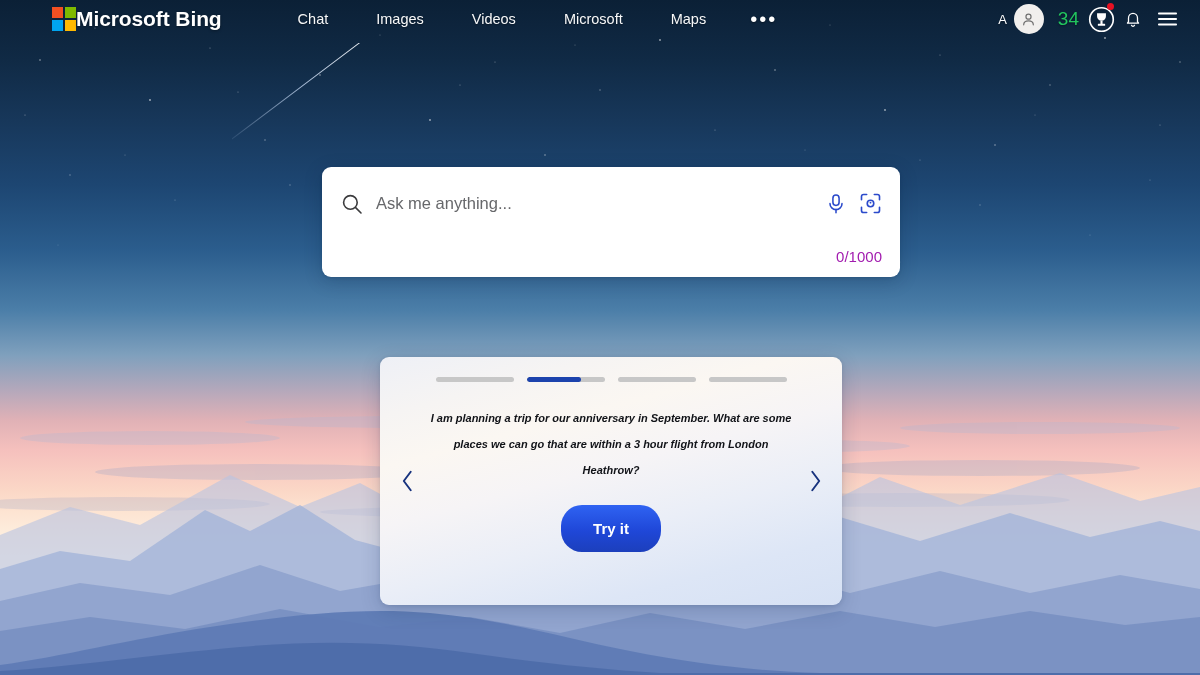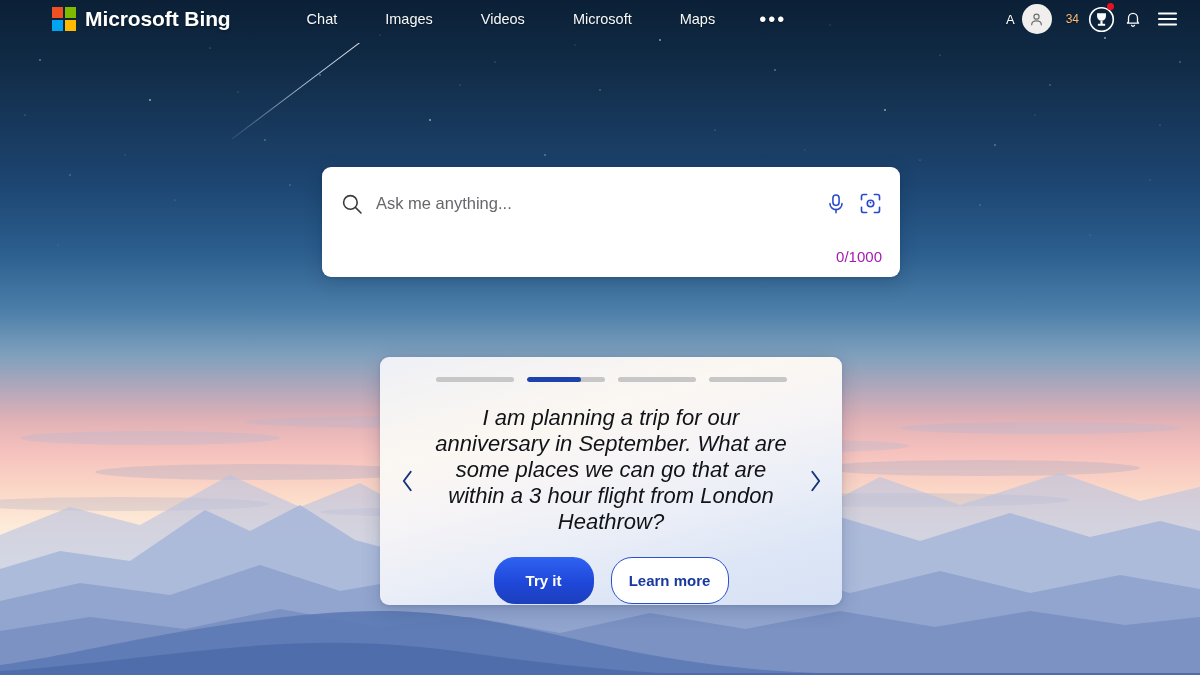--- a/index.html
+++ b/index.html
@@ -78,21 +78,20 @@
     height: 38px;
     display: flex;
     align-items: center;
     z-index: 30;
     padding: 0 16px 0 52px;
   }
 
   .brand {
     display: flex;
     align-items: center;
-    gap: 9px;
     text-decoration: none;
   }
   .ms-logo {
     display: grid;
     grid-template-columns: 11px 11px;
     grid-template-rows: 11px 11px;
     gap: 2px;
     width: 24px; height: 24px;
   }
   .ms-logo span { display: block; width: 11px; height: 11px; }
@@ -144,22 +143,22 @@
   }
   .avatar {
     width: 30px; height: 30px;
     border-radius: 50%;
     background: #f1efed;
     display: flex; align-items: center; justify-content: center;
     cursor: pointer;
     flex: 0 0 auto;
   }
   .rewards-count {
-    color: #fdba74;
-    font-size: 12px;
+    color: #22c55e;
+    font-size: 19px;
     margin: 0 7px 0 14px;
     text-shadow: 0 1px 2px rgba(0,0,0,.4);
     cursor: pointer;
   }
   .rewards-icon {
     position: relative;
     width: 30px; height: 30px;
     display: flex; align-items: center; justify-content: center;
     cursor: pointer;
   }
@@ -248,24 +247,24 @@
     display: block;
     height: 100%;
     background: #1c43ad;
     border-radius: 3px;
   }
 
   .card-text {
     margin: 23px 50px 0 50px;
     text-align: center;
     font-style: italic;
-    font-size: 22px;
+    font-size: 11px;
     line-height: 26px;
     color: #111318;
-    font-weight: 400;
+    font-weight: 700;
   }
 
   .card-buttons {
     display: flex;
     justify-content: center;
     gap: 17px;
     margin-top: 22px;
   }
   .btn {
     height: 47px;
@@ -510,21 +509,20 @@
         </div>
       <div class="pbar" style="background: rgb(199, 199, 199);">
           <i style="width: 0%; background: rgb(28, 67, 173);"></i>
         </div>
     </div>
 
     <div class="card-text">I am planning a trip for our anniversary in September. What are some places we can go that are within a 3 hour flight from London Heathrow?</div>
 
     <div class="card-buttons">
       <button class="btn btn-primary">Try it</button>
-      <button class="btn btn-secondary">Learn more</button>
     </div>
 
     <div class="card-arrow arrow-prev">
       <svg width="15" height="24" viewBox="0 0 16 26" fill="none" stroke="#18337e" stroke-width="2.1">
         <polyline points="11.5,3 4,13 11.5,23" stroke-linecap="round" stroke-linejoin="round"></polyline>
       </svg>
     </div>
 
     <div class="card-arrow arrow-next">
       <svg width="15" height="24" viewBox="0 0 16 26" fill="none" stroke="#18337e" stroke-width="2.1">

